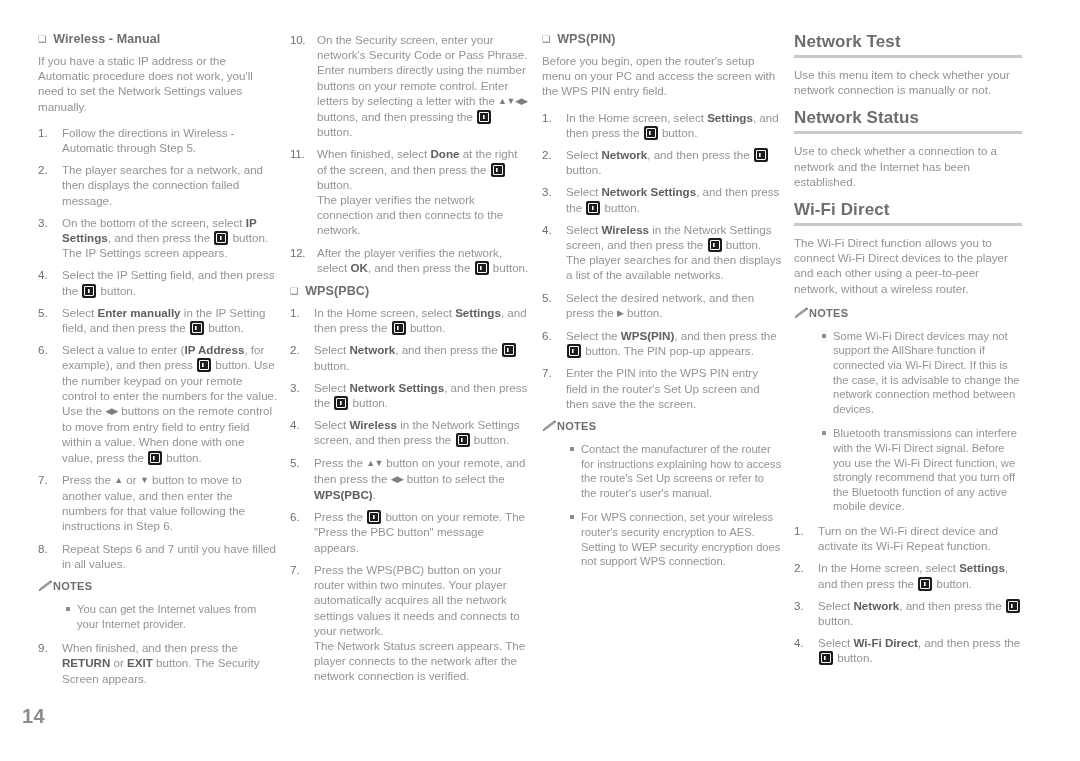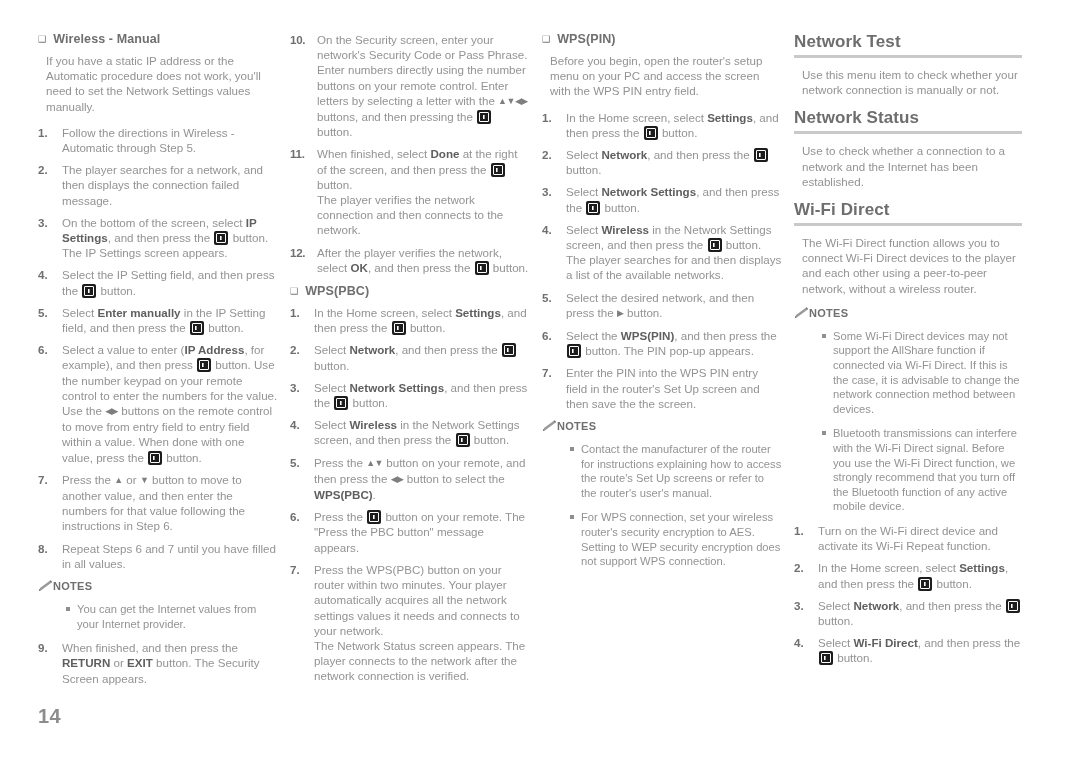--- a/index.html
+++ b/index.html
@@ -35,33 +35,33 @@
     font-size:17px;font-weight:bold;color:#6e6e6e;
     letter-spacing:.1px;
     margin:0 0 3px 0;
     padding:0;
   }
   .sec-rule{
     height:3px;background:#c9c9c9;margin:0 0 9px 0;width:100%;
   }
   .para{
     font-size:11.6px;line-height:15.2px;color:#939393;
-    margin:0 0 11px 8px;
+    margin:0 0 11px 0;
   }
 
   ol.steps{list-style:none;margin:0 0 9px 0;padding:0;}
   ol.steps li{
     position:relative;
     padding-left:24px;
     font-size:11.6px;line-height:15.2px;color:#939393;
     margin-bottom:7px;
   }
   ol.steps li .num{
     position:absolute;left:0;top:0;
-    font-weight:bold;color:#6f6f6f;font-size:11.6px;
+    font-weight:normal;color:#6f6f6f;font-size:11.6px;
     width:22px;
   }
   ol.steps li .num.wide{width:24px;letter-spacing:-0.3px;}
   ol.steps.wide li{padding-left:27px;}
 
   .notes{margin:3px 0 9px 0;}
   .notes-title{
     display:flex;align-items:center;gap:0;
     font-size:11px;font-weight:bold;color:#6f6f6f;
     letter-spacing:.3px;margin-bottom:4px;text-align:center;
@@ -114,21 +114,21 @@
 
   
   .arr{font-size:9px;color:#7e7e7e;letter-spacing:-0.5px;display:inline-block;vertical-align:1px;}
   .arr.single{letter-spacing:0;}
 
   .pencil{
     display:inline-block;width:15px;height:12px;position:relative;
   }
 
   .pageno{
-    position:absolute;left:38px;top:705px;
+    position:absolute;left:22px;top:705px;
     font-size:20px;font-weight:bold;color:#8c8c8c;letter-spacing:.5px;
   }
 </style>
 </head>
 <body>
 
 <div class="page">
   <div class="cols">
 
     <div class="col c1">

